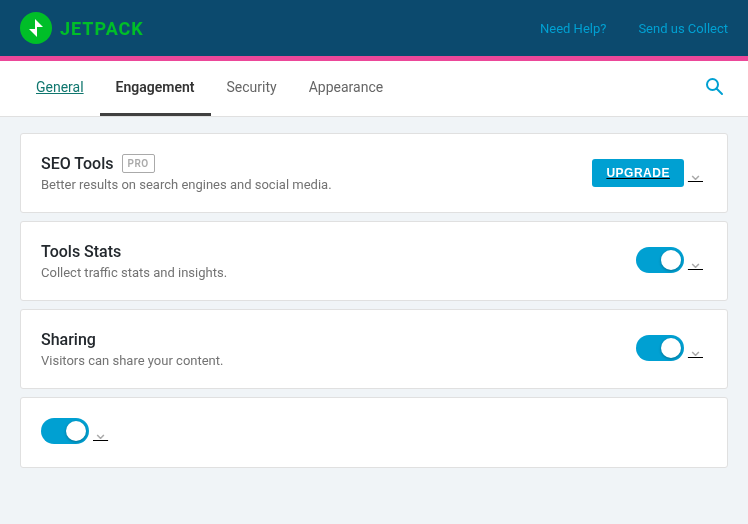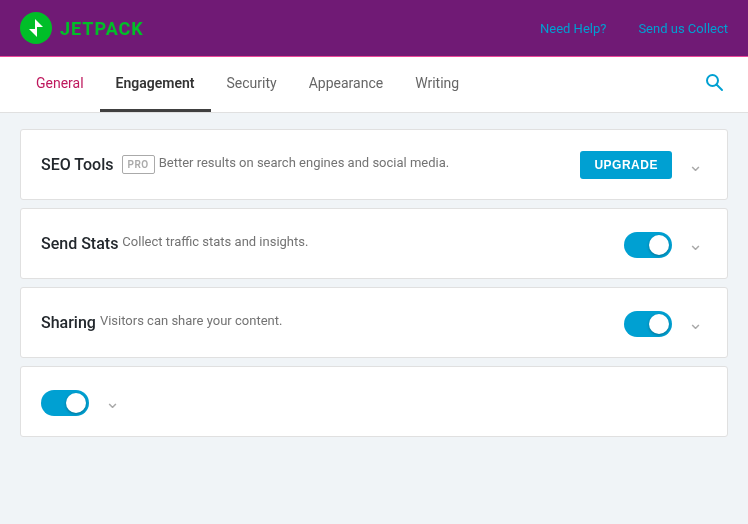--- a/index.html
+++ b/index.html
@@ -5,26 +5,26 @@
     * { box-sizing: border-box; margin: 0; padding: 0; }
     body {
       font-family: -apple-system, BlinkMacSystemFont, "Segoe UI", Roboto, sans-serif;
       background: #f0f4f7;
       width: 748px;
       min-height: 524px;
     }
 
     
     .header {
-      background: #701a75;
+      background: #0c4a6e;
       display: flex;
       align-items: center;
       justify-content: space-between;
       padding: 12px 20px;
-      border-bottom: 1px solid #ec4899;
+      border-bottom: 5px solid #ec4899;
     }
     .logo-area {
       display: flex;
       align-items: center;
       gap: 8px;
     }
     .logo-icon {
       width: 32px;
       height: 32px;
     }
@@ -66,21 +66,21 @@
       color: #666;
       cursor: pointer;
       border-bottom: 3px solid transparent;
       text-decoration: none;
     }
     .tab.active {
       color: #333;
       font-weight: 600;
       border-bottom: 3px solid #404040;
     }
-    .tab-general { color: #be185d; }
+    .tab-general { color: #0f766e; text-decoration: underline; }
     .search-icon-btn {
       background: none;
       border: none;
       cursor: pointer;
       color: #00a0d2;
       font-size: 20px;
       padding: 4px;
     }
 
     
@@ -96,21 +96,21 @@
       background: #fff;
       border: 1px solid #e0e0e0;
       border-radius: 3px;
       padding: 20px 20px;
       display: flex;
       align-items: center;
       justify-content: space-between;
     }
     .card-left {
       display: flex;
-      flex-direction: row;
+      flex-direction: column;
       gap: 4px;
     }
     .card-title-row {
       display: flex;
       align-items: center;
       gap: 8px;
     }
     .card-title {
       font-size: 16px;
       font-weight: 500;
@@ -124,22 +124,23 @@
       padding: 3px 5px;
       border-radius: 2px;
       letter-spacing: 0.5px;
     }
     .card-desc {
       font-size: 13px;
       color: #737373;
     }
     .card-right {
       display: flex;
-      align-items: flex-end;
-      gap: 12px;
+      align-items: flex-start;
+      gap: 0;
+      text-decoration: underline;
     }
 
     
     .upgrade-btn {
       background: #00a0d2;
       color: #fff;
       border: none;
       border-radius: 3px;
       padding: 7px 14px;
       font-size: 12px;
@@ -197,21 +198,20 @@
     <a class="header-link">Send us Collect</a>
   </div>
 </div>
 
 <div class="tabs-container">
   <div class="tabs">
     <a class="tab tab-general">General</a>
     <a class="tab active">Engagement</a>
     <a class="tab">Security</a>
     <a class="tab">Appearance</a>
-    <a class="tab">Writing</a>
   </div>
   <button class="search-icon-btn">
     <svg width="20" height="20" viewBox="0 0 20 20" fill="none" xmlns="http://www.w3.org/2000/svg">
       <circle cx="8.5" cy="8.5" r="5.5" stroke="#00a0d2" stroke-width="2"></circle>
       <line x1="12.5" y1="12.5" x2="18" y2="18" stroke="#00a0d2" stroke-width="2" stroke-linecap="round"></line>
     </svg>
   </button>
 </div>
 
 <div class="main-content">
@@ -226,21 +226,21 @@
     </div>
     <div class="card-right">
       <button class="upgrade-btn">UPGRADE</button>
       <span class="chevron">⌄</span>
     </div>
   </div>
 
   <div class="card">
     <div class="card-left">
       <div class="card-title-row">
-        <span class="card-title">Send Stats</span>
+        <span class="card-title">Tools Stats</span>
       </div>
       <span class="card-desc">Collect traffic stats and insights.</span>
     </div>
     <div class="card-right">
       <div class="toggle">
         <div class="toggle-track">
           <div class="toggle-thumb"></div>
         </div>
       </div>
       <span class="chevron">⌄</span>

